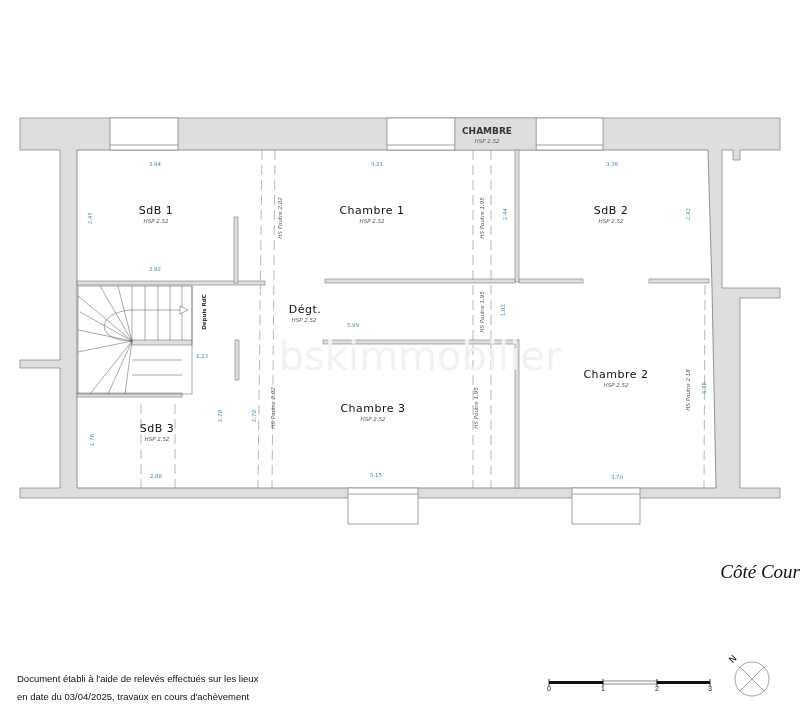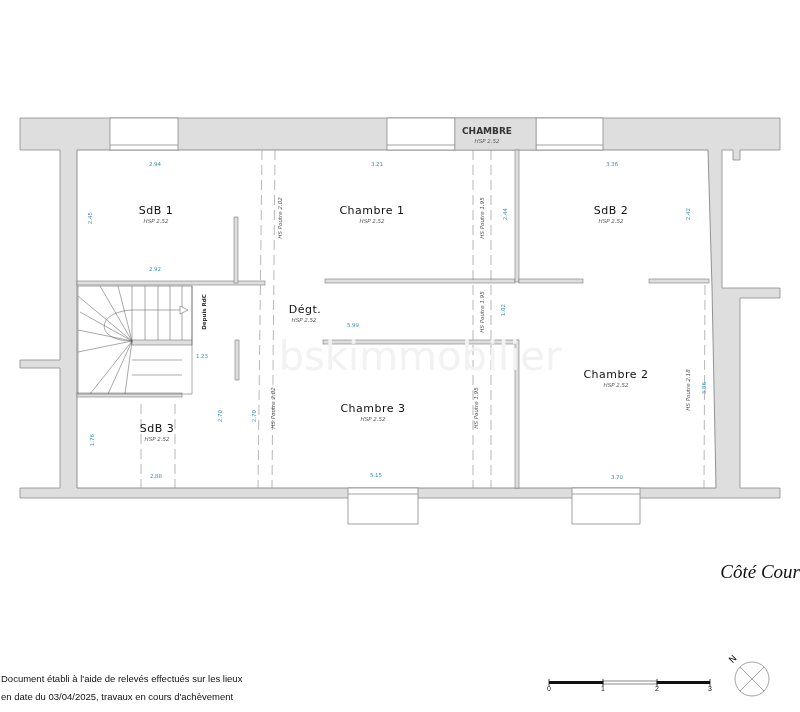--- a/index.html
+++ b/index.html
@@ -3,21 +3,21 @@
   <meta charset="utf-8">
   <style>
     html, body { margin:0; padding:0; background:#ffffff; }
     body { width:800px; height:712px; position:relative; overflow:hidden; font-family:"DejaVu Sans", sans-serif; }
     #plan { position:absolute; left:0; top:0; width:800px; height:712px; }
     .room-name { font-family:"DejaVu Sans", sans-serif; font-size:11px; fill:#111; letter-spacing:0.5px; }
     .hsp { font-family:"DejaVu Sans", sans-serif; font-size:5.5px; font-style:italic; fill:#555; }
     .dim { font-family:"DejaVu Sans", sans-serif; font-size:5.5px; fill:#3c8fb0; }
     .beam { font-family:"DejaVu Sans", sans-serif; font-size:5.5px; font-style:italic; fill:#555; }
     .small-label { font-family:"DejaVu Sans", sans-serif; font-size:5.5px; font-weight:bold; fill:#333; }
-    .footer-note { position:absolute; left:1px; top:670px; font-family:"Liberation Sans", sans-serif; font-size:9.5px; color:#111; line-height:18px; }
+    .footer-note { position:absolute; left:17px; top:670px; font-family:"Liberation Sans", sans-serif; font-size:9.5px; color:#111; line-height:18px; }
     .cote-cour { position:absolute; left:0; width:800px; top:545px; text-align:right; font-family:"Liberation Serif", serif; font-style:italic; font-size:19px; color:#111;margin-top:16px; }
     .scale-label { font-family:"Liberation Sans", sans-serif; font-size:7px; fill:#111; }
   </style>
 </head>
 <body>
 
 <svg id="plan" viewBox="0 0 800 712" xmlns="http://www.w3.org/2000/svg">
 
   <g fill="#dedede" stroke="#8a8a8a" stroke-width="0.8">
 

